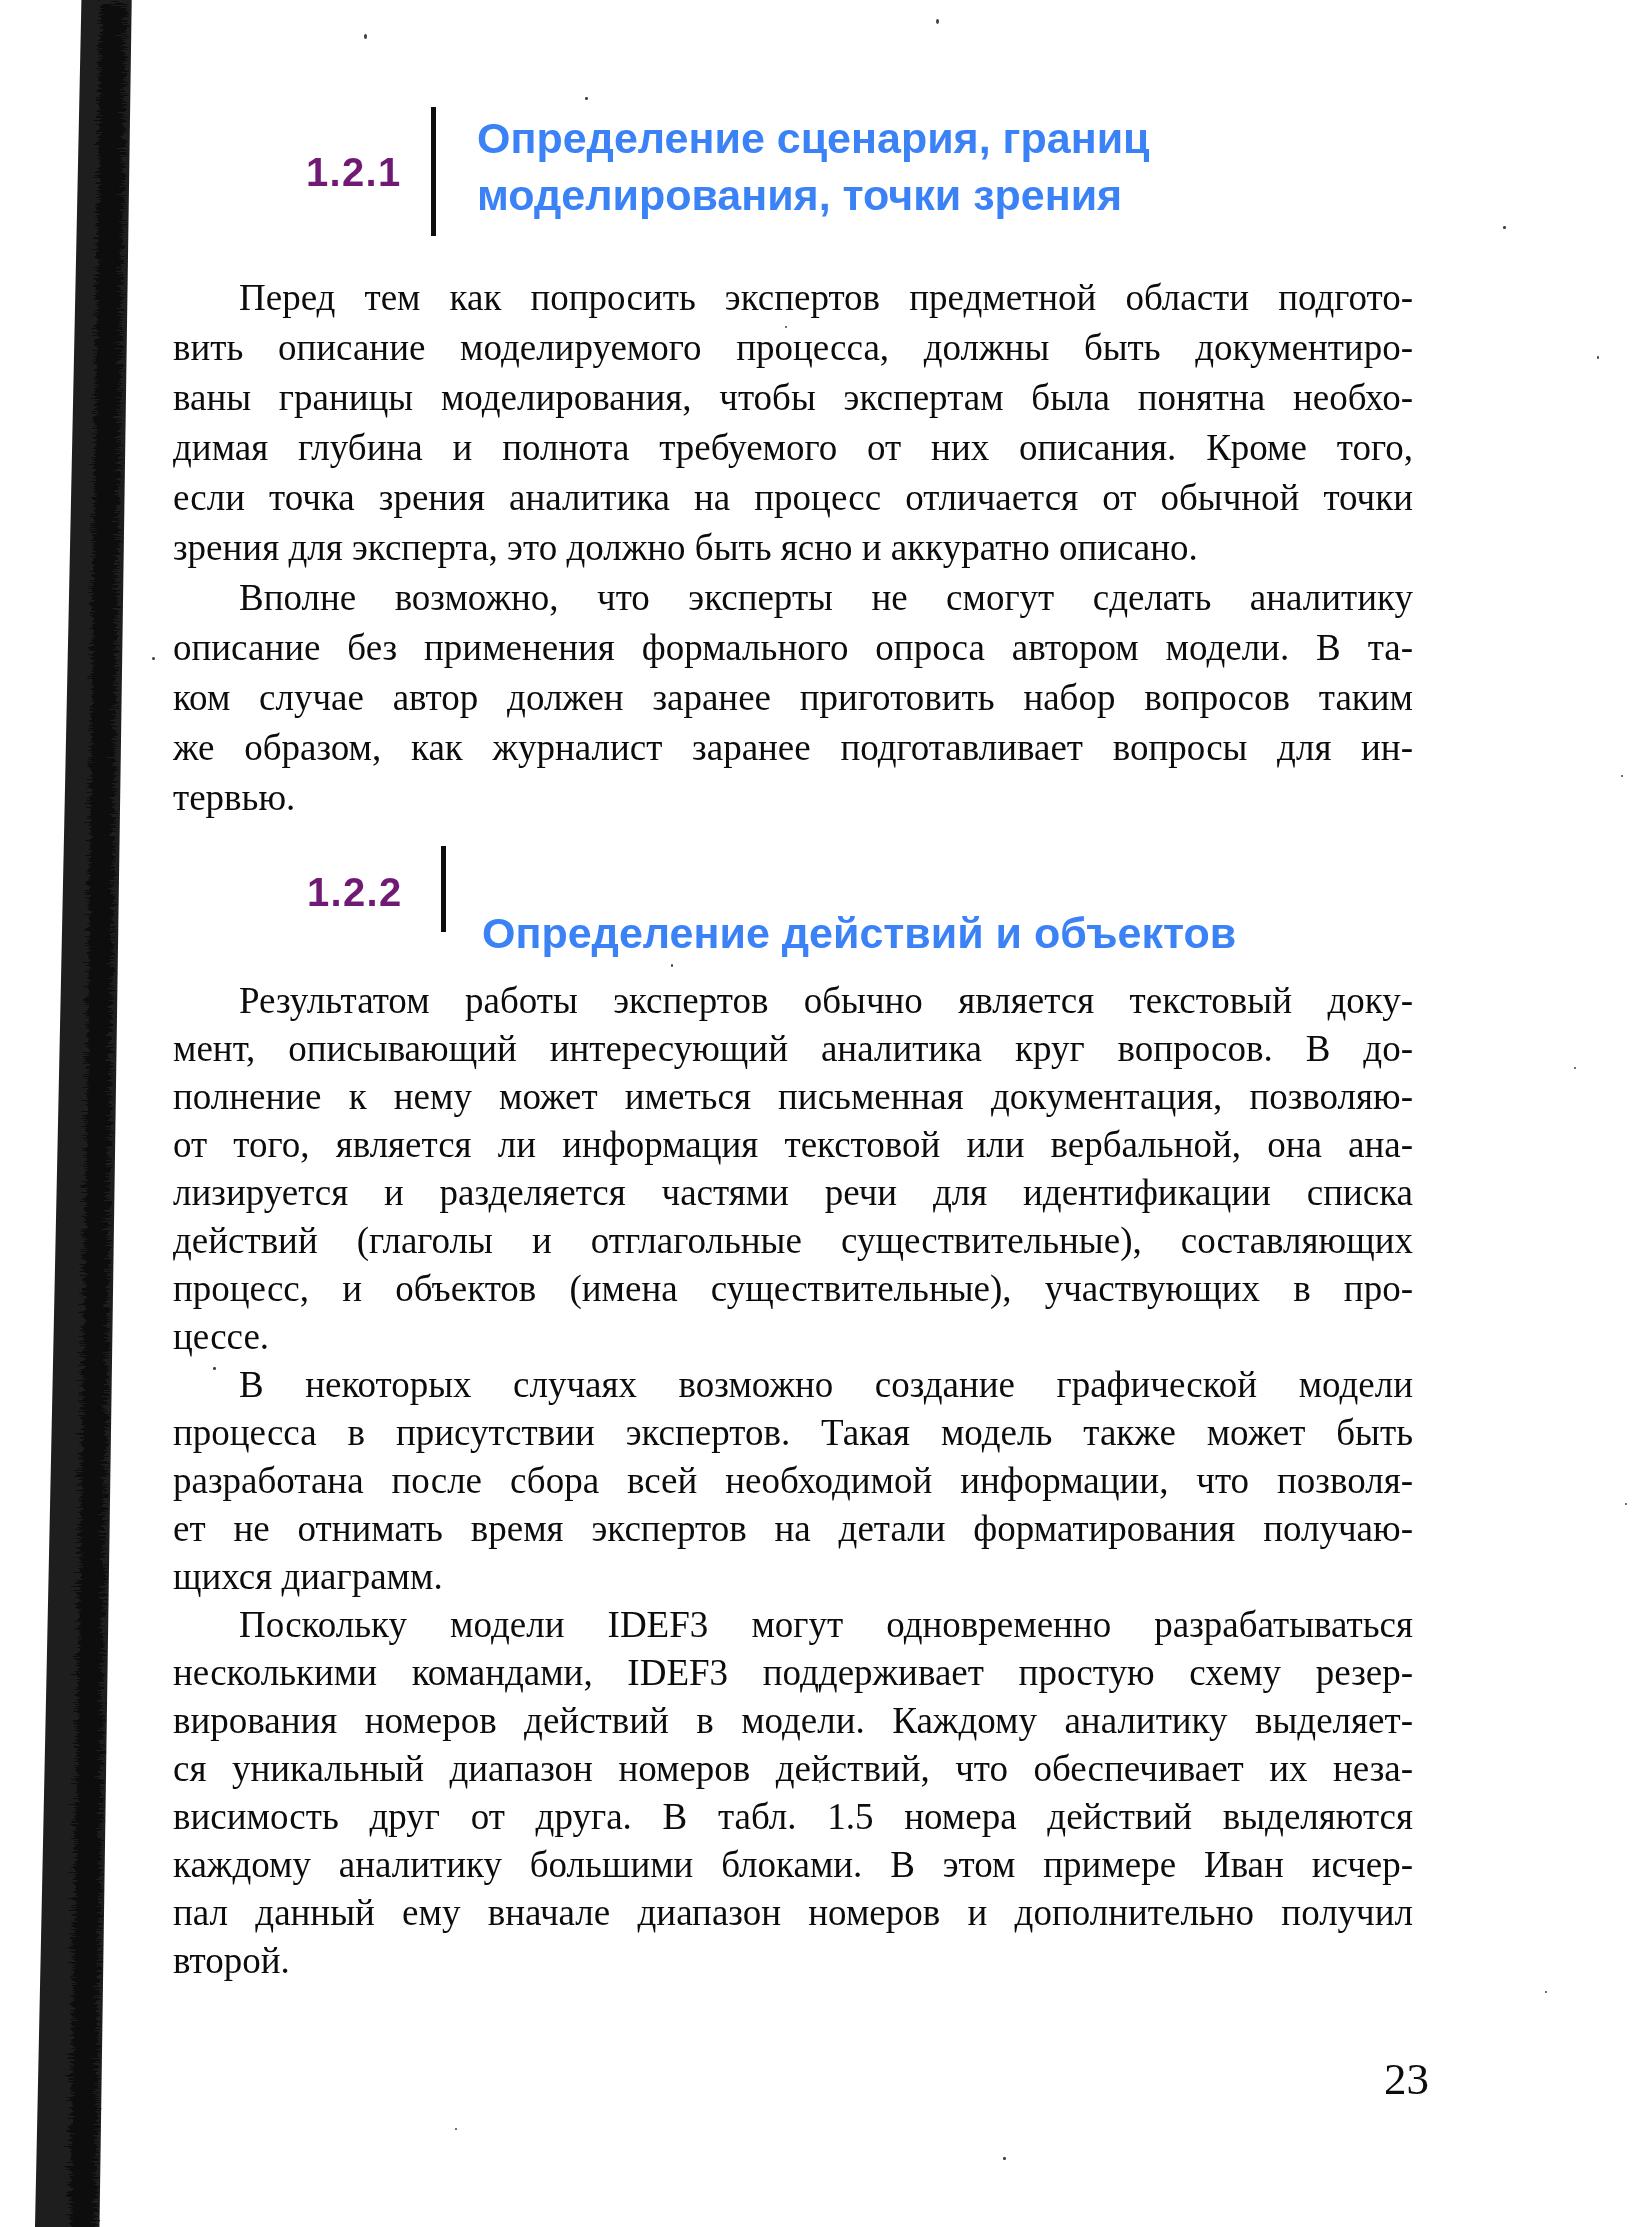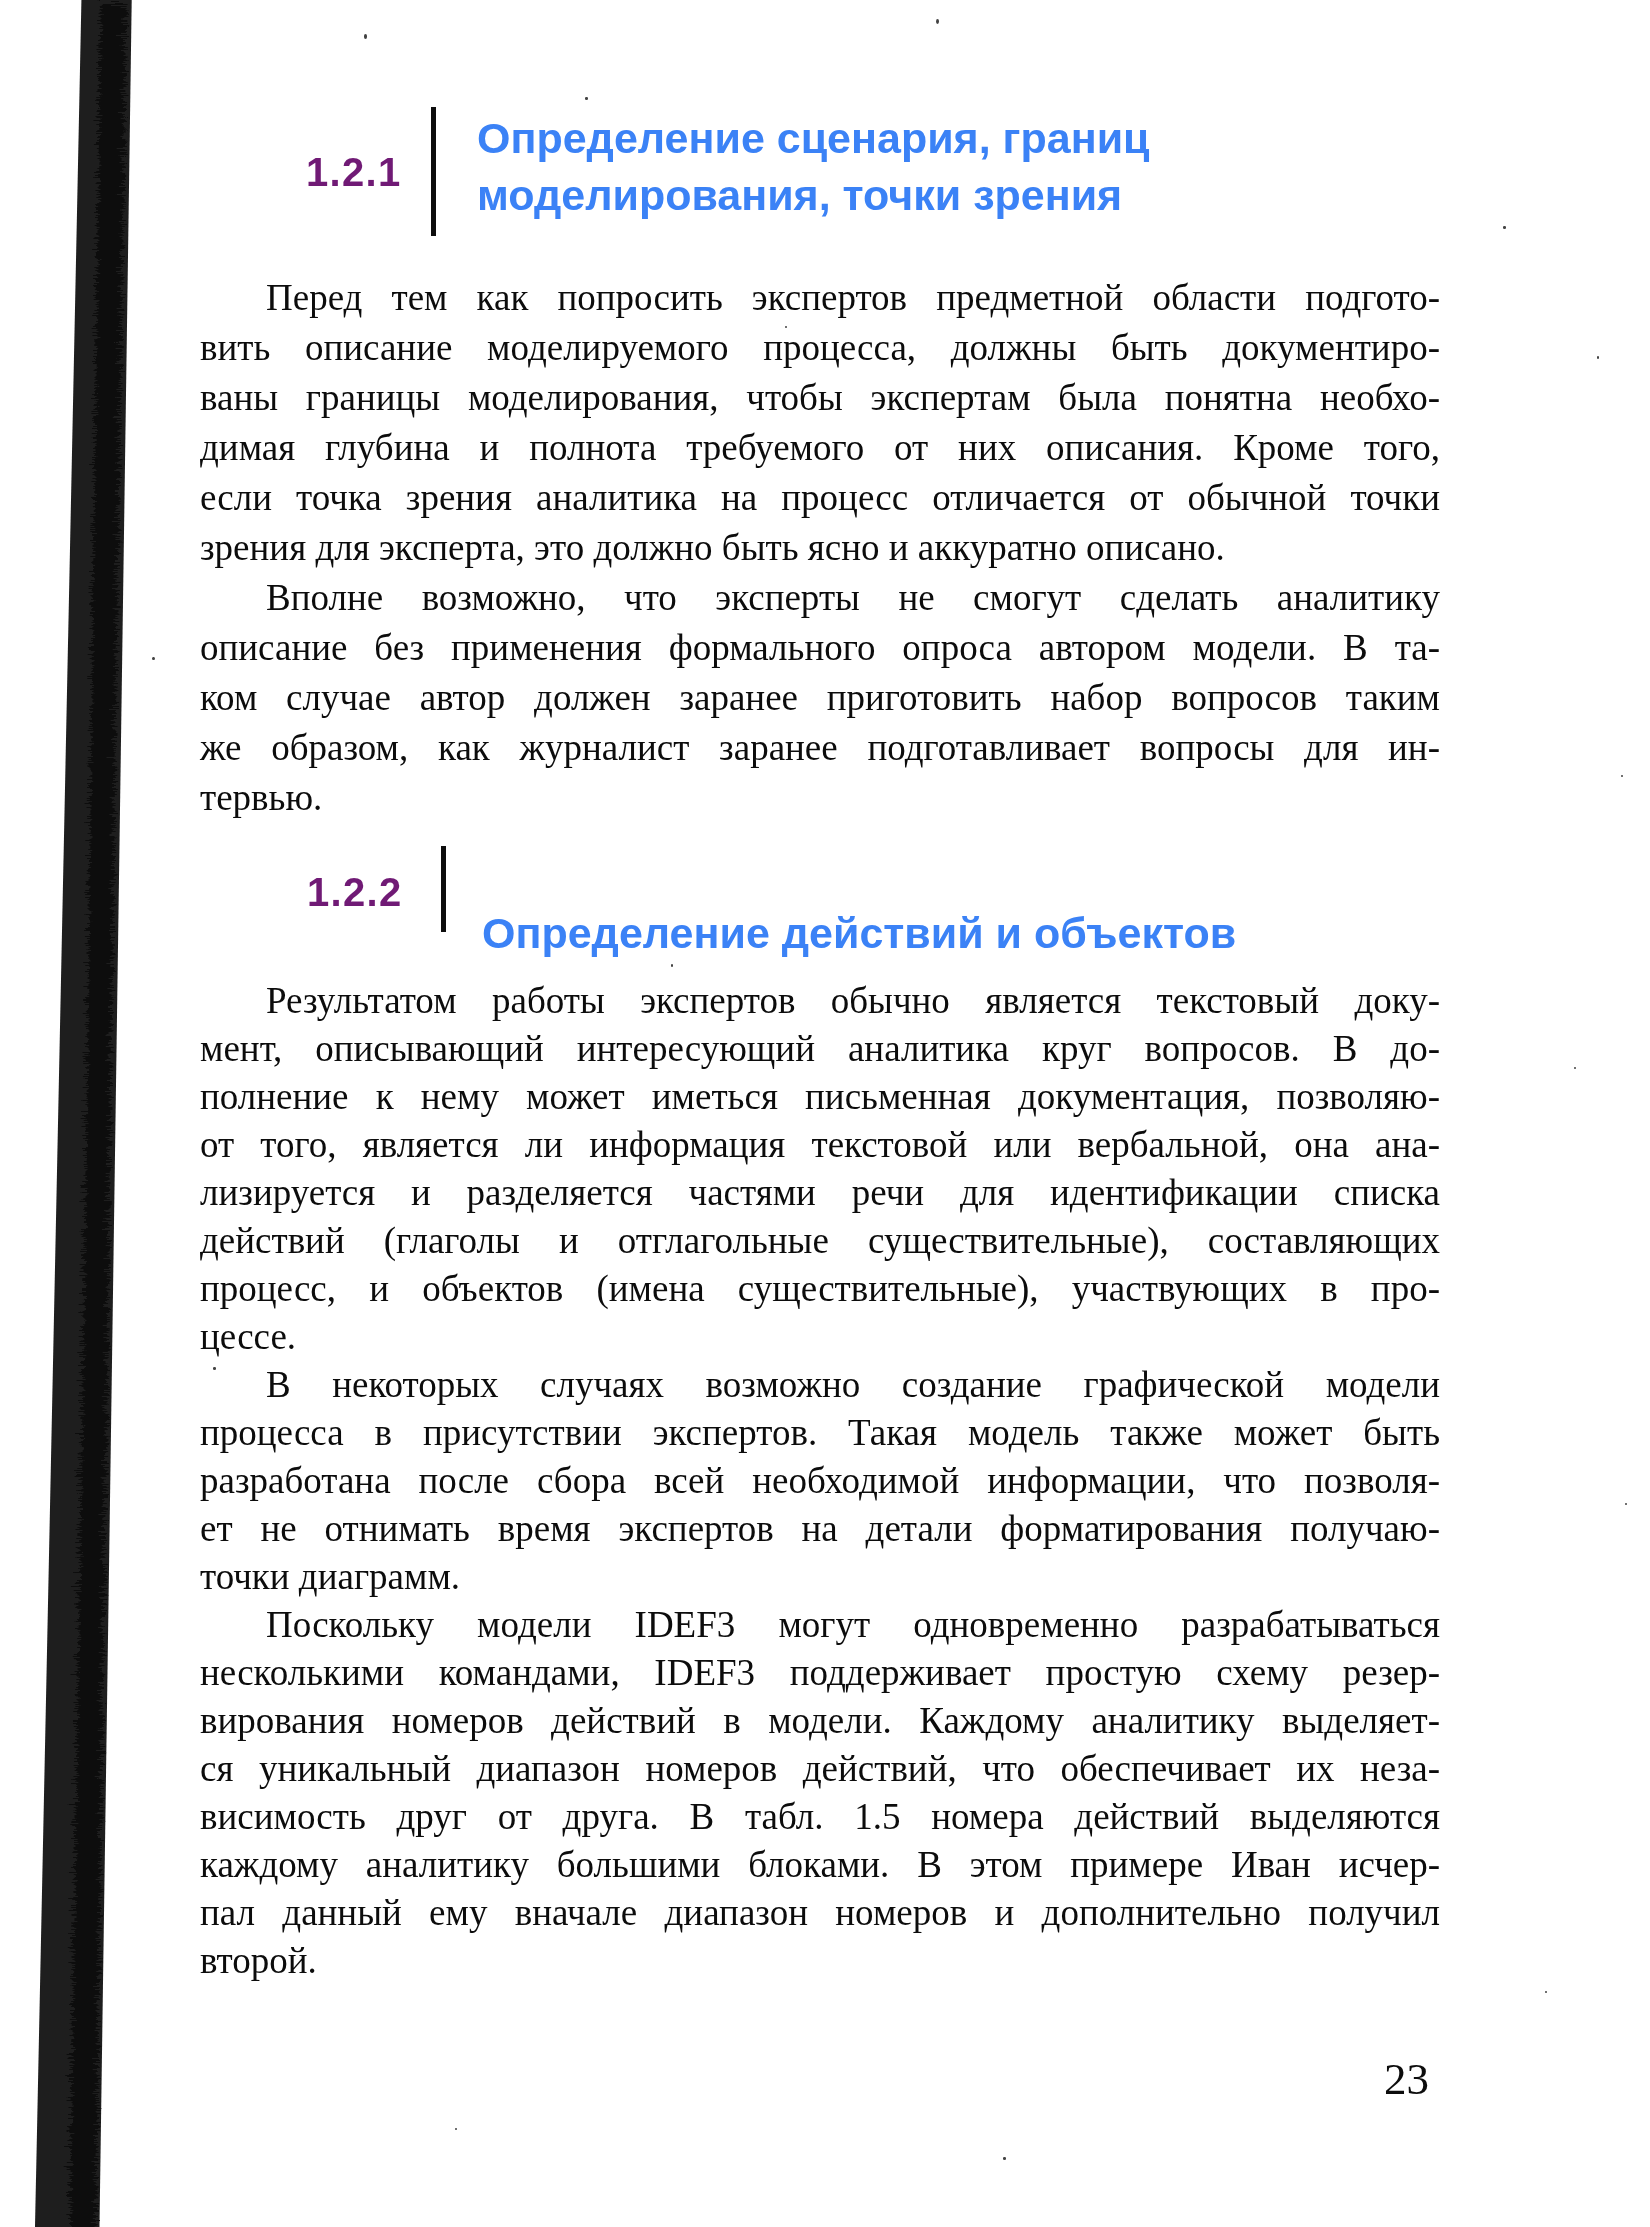--- a/index.html
+++ b/index.html
@@ -38,21 +38,21 @@
     font-size: 43px;
     color: #3b82f6;
     white-space: pre-line;
   }
   .h-title.two-line { line-height: 57px; }
   .h-title.one-line { line-height: 1; }
 
   
   .text-block {
     position: absolute;
-    left: 200px;
+    left: 173px;
     width: 1240px;
     font-size: 37px;
     color: #0c0c0c;
   }
   .para { margin: 0; }
   .line {
     text-align: justify;
     text-align-last: justify;
     -moz-text-align-last: justify;
     overflow: visible;
@@ -135,21 +135,21 @@
         <div class="line">лизируется и разделяется частями речи для идентификации списка</div>
         <div class="line">действий (глаголы и отглагольные существительные), составляющих</div>
         <div class="line">процесс, и объектов (имена существительные), участвующих в про-</div>
         <div class="line last">цессе.</div>
       </div>
       <div class="para">
         <div class="line first">В некоторых случаях возможно создание графической модели</div>
         <div class="line">процесса в присутствии экспертов. Такая модель также может быть</div>
         <div class="line">разработана после сбора всей необходимой информации, что позволя-</div>
         <div class="line">ет не отнимать время экспертов на детали форматирования получаю-</div>
-        <div class="line last">точки диаграмм.</div>
+        <div class="line last">щихся диаграмм.</div>
       </div>
       <div class="para">
         <div class="line first">Поскольку модели IDEF3 могут одновременно разрабатываться</div>
         <div class="line">несколькими командами, IDEF3 поддерживает простую схему резер-</div>
         <div class="line">вирования номеров действий в модели. Каждому аналитику выделяет-</div>
         <div class="line">ся уникальный диапазон номеров действий, что обеспечивает их неза-</div>
         <div class="line">висимость друг от друга. В табл. 1.5 номера действий выделяются</div>
         <div class="line">каждому аналитику большими блоками. В этом примере Иван исчер-</div>
         <div class="line">пал данный ему вначале диапазон номеров и дополнительно получил</div>
         <div class="line last">второй.</div>

